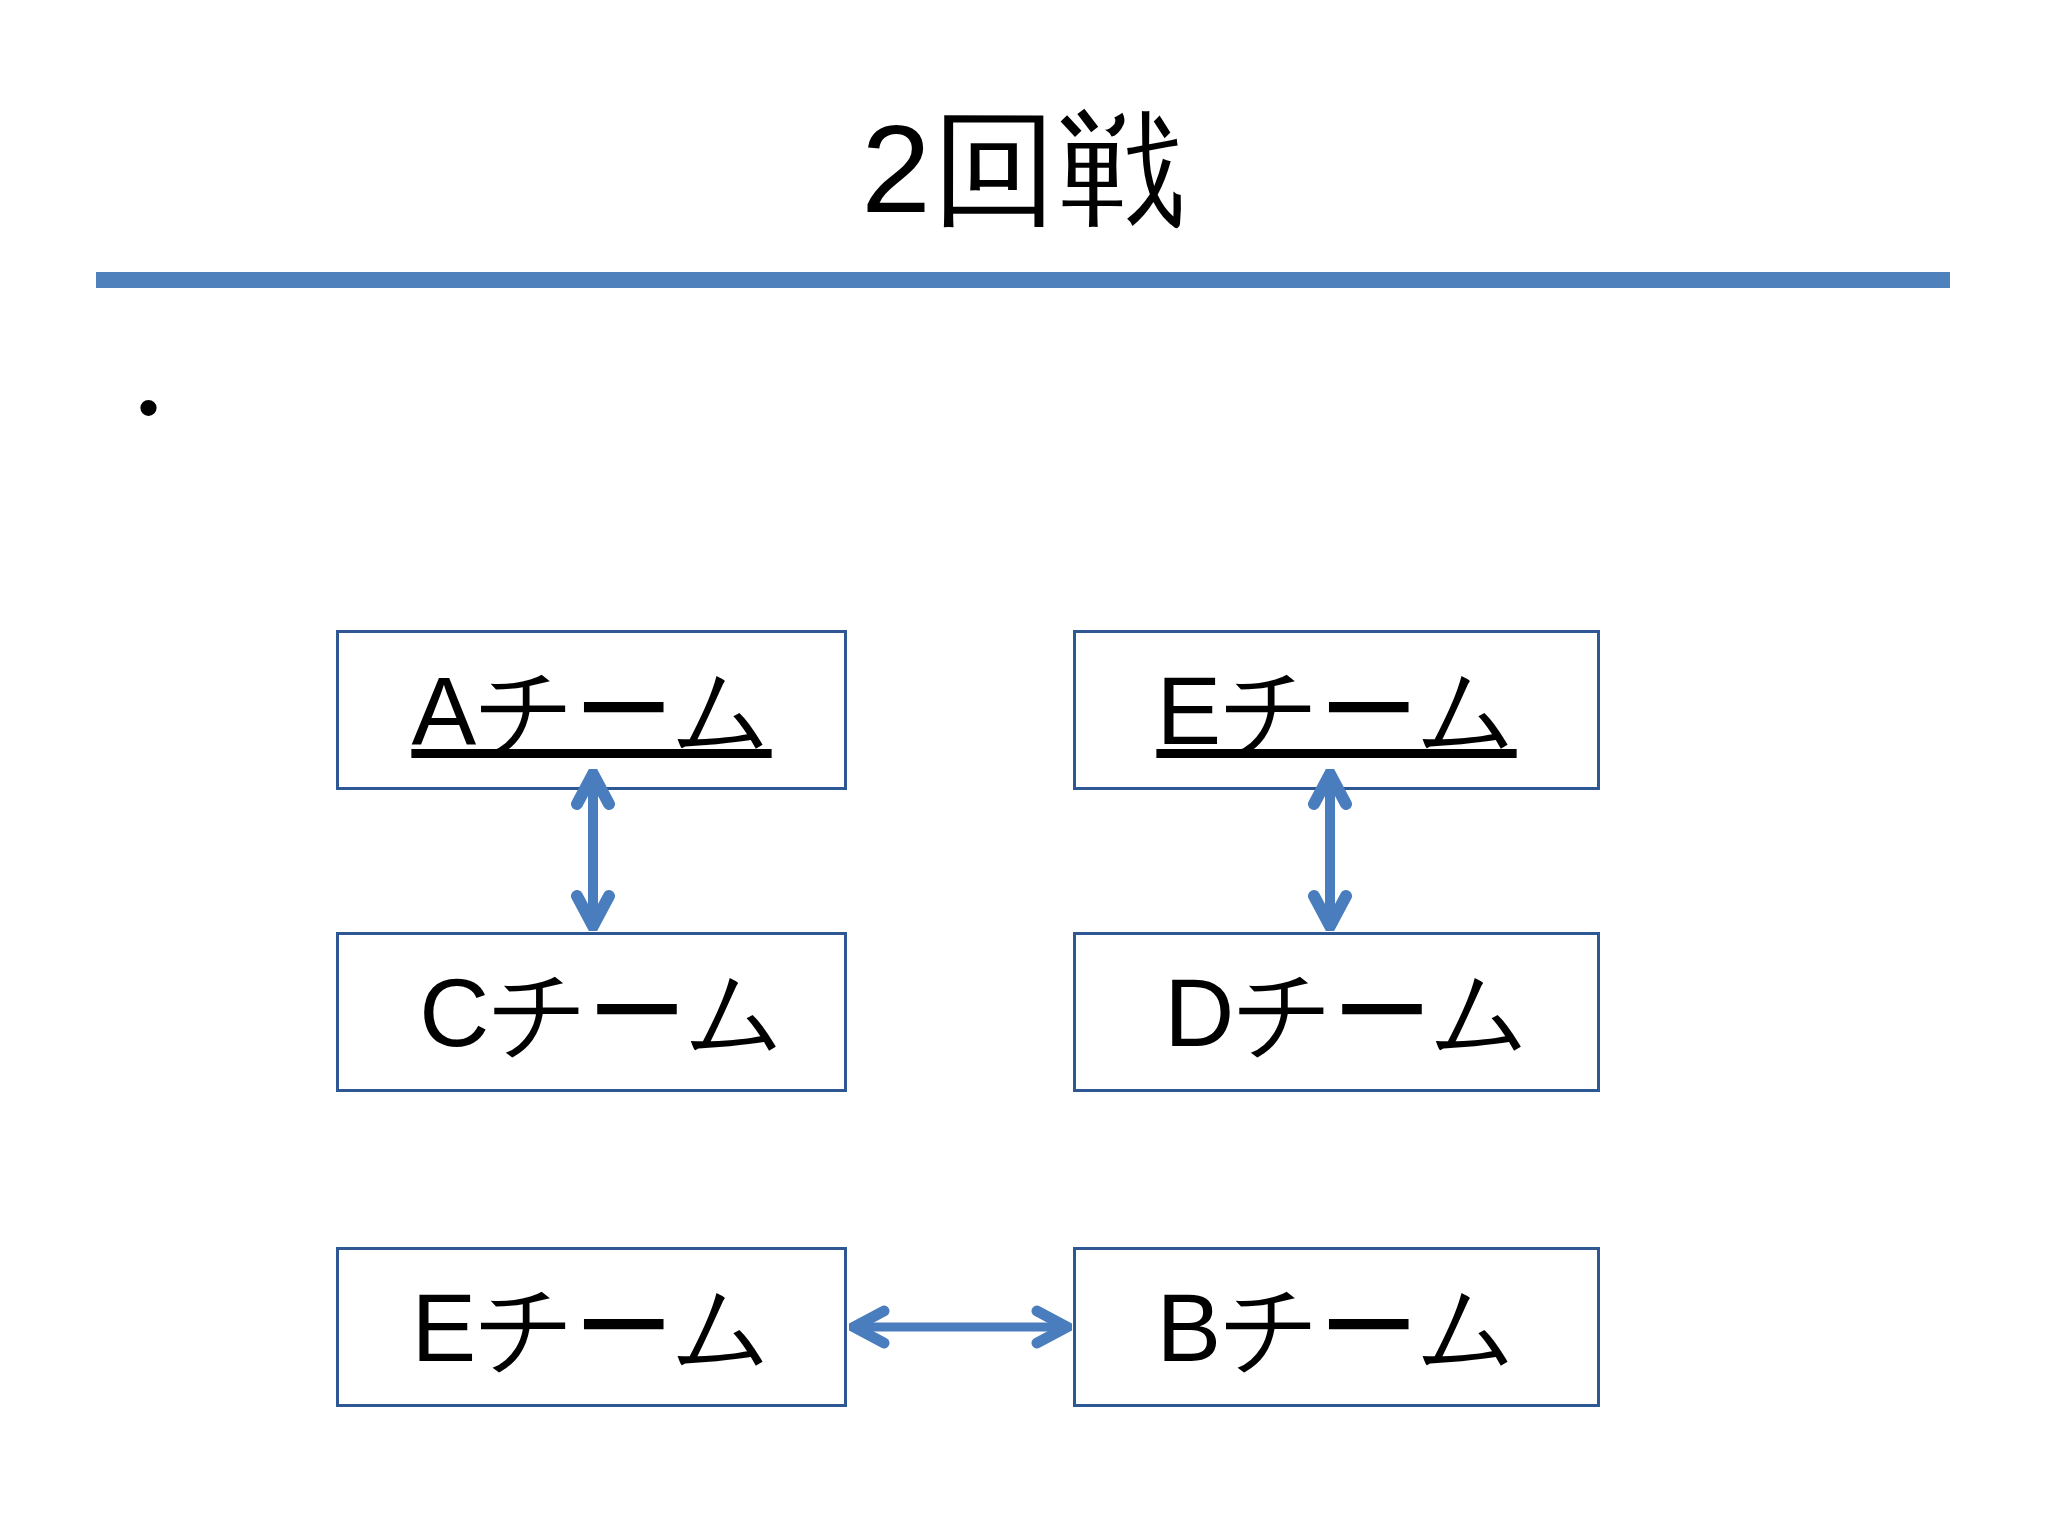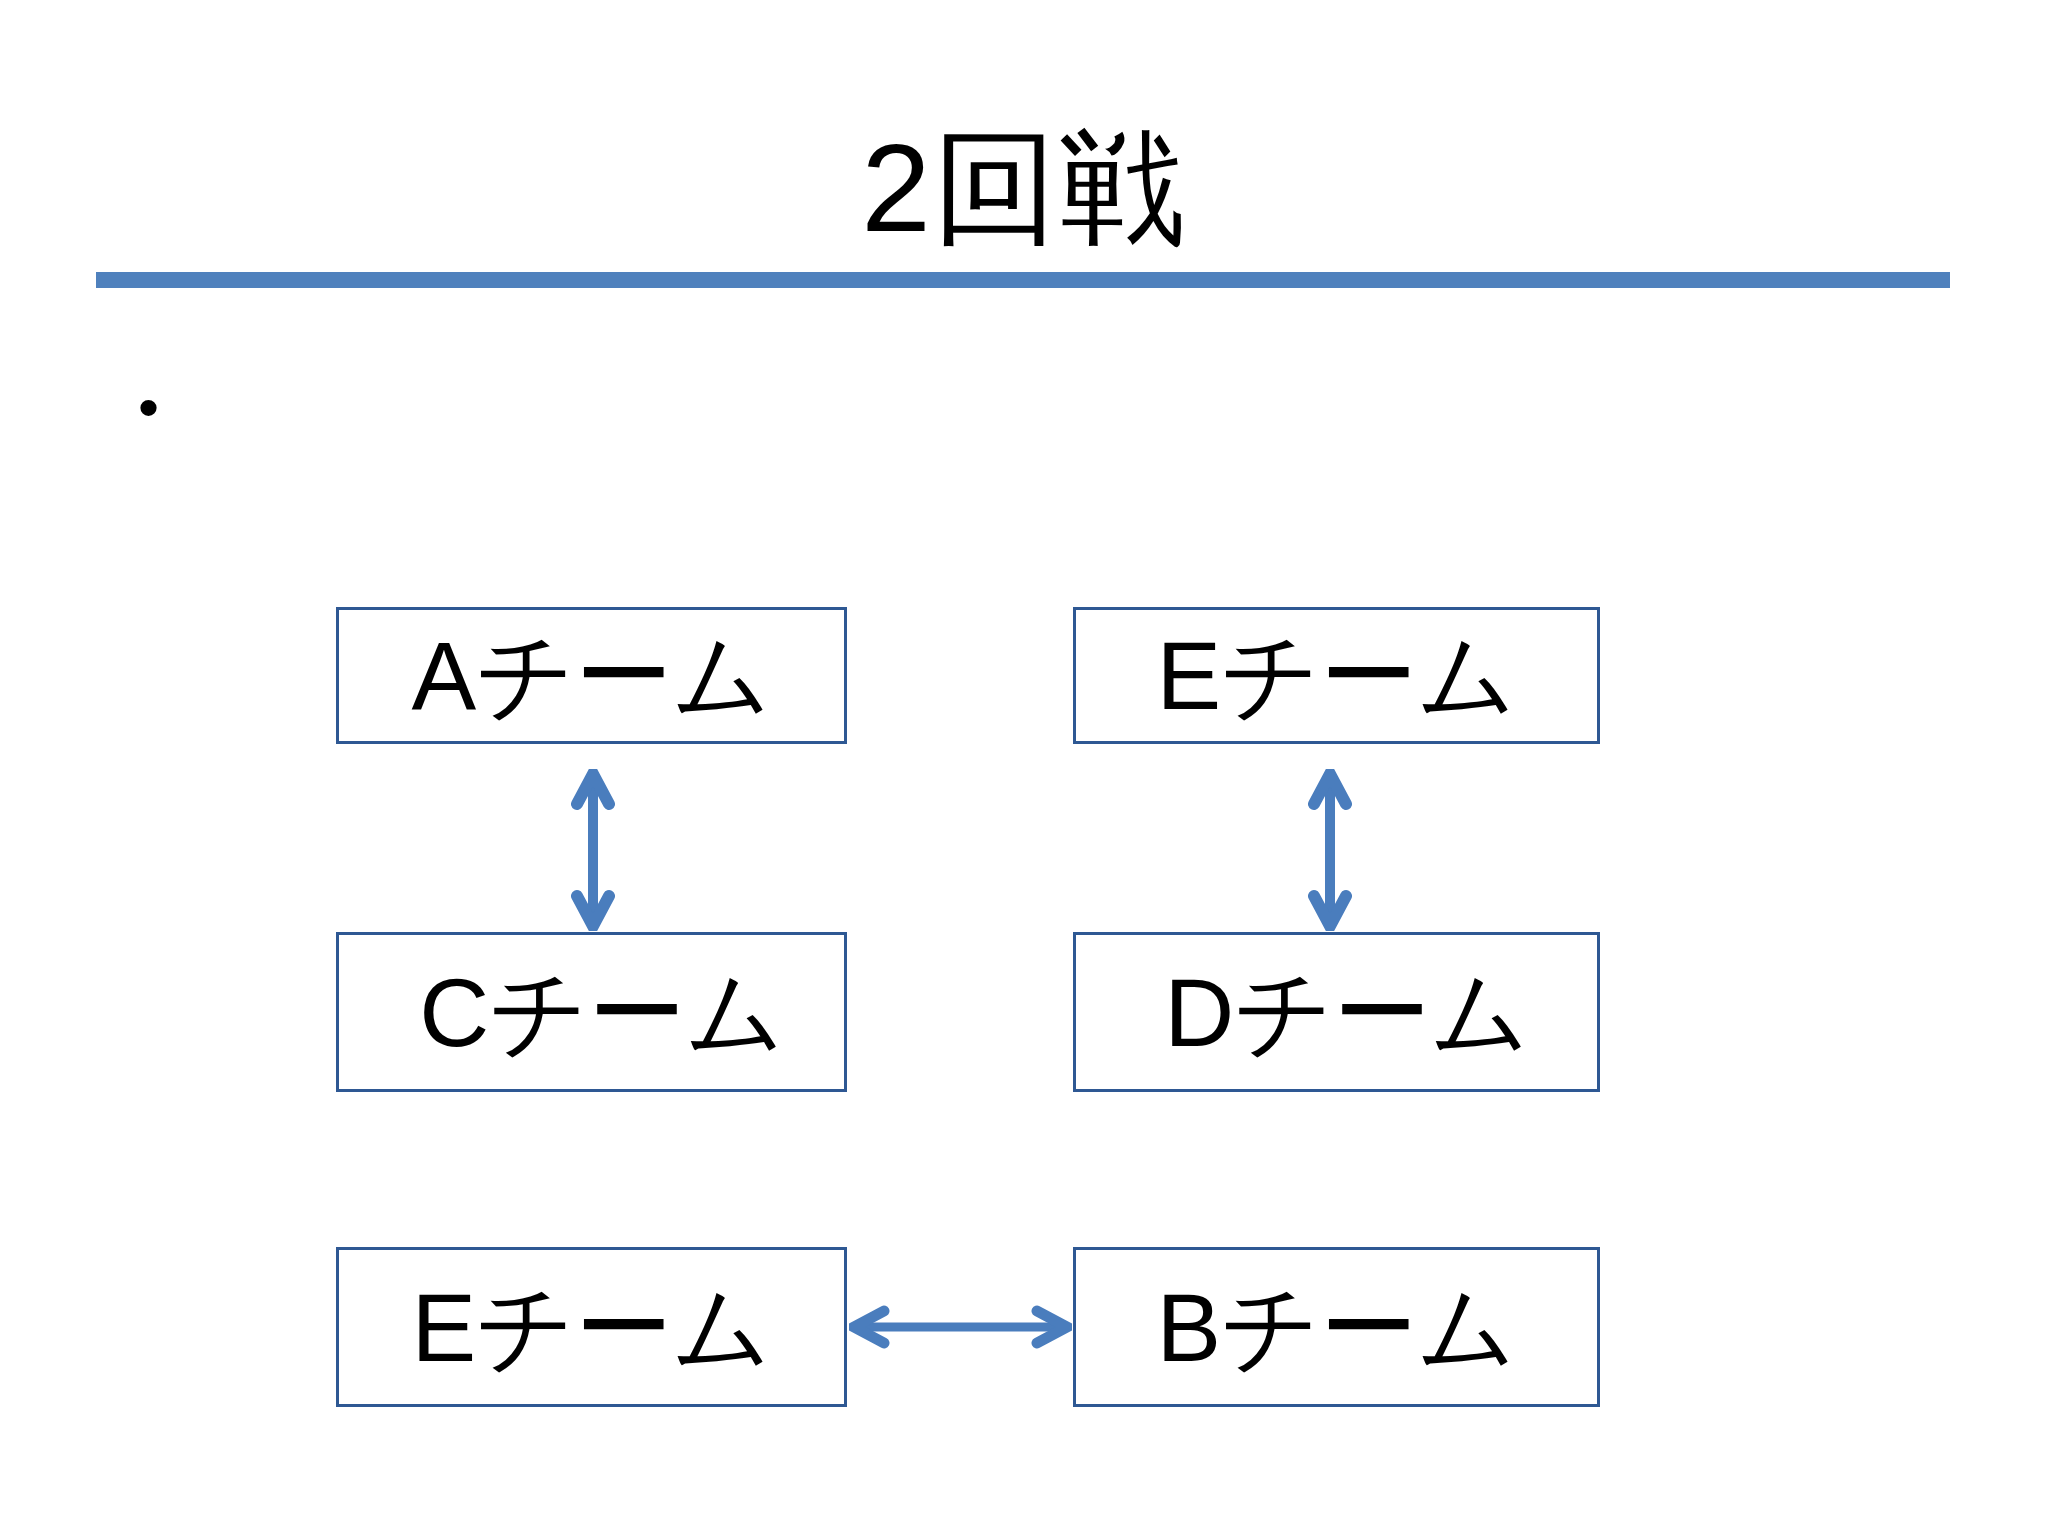--- a/index.html
+++ b/index.html
@@ -12,21 +12,21 @@
     position: relative;
     width: 2048px;
     height: 1536px;
     background: var(--background, #ffffff);
     overflow: hidden;
     color: #000;
   }
   .slide-title {
     position: absolute;
     left: 0;
-    top: 116px;
+    top: 97px;
     width: 2048px;
     text-align: center;
     font-size: 125px;
     line-height: 1.15;
     color: var(--text, #000000);
     letter-spacing: 2px;
     white-space: nowrap;
   }
   .title-rule {
     position: absolute;
@@ -60,21 +60,21 @@
     display: flex;
     align-items: center;
     justify-content: center;
     font-size: 97px;
     line-height: 1;
     color: var(--text, #000000);
     white-space: nowrap;
   }
   .col-left  { left: 336px;  width: 511px; }
   .col-right { left: 1073px; width: 527px; }
-  .row-1 { top: 607px;  height: 137px; }
+  .row-1 { top: 630px;  height: 160px; text-decoration: underline; }
   .row-2 { top: 932px;  height: 160px; padding-left: 21px; }
   .row-3 { top: 1247px; height: 160px; text-align: center; }
   .arrow {
     position: absolute;
     color: var(--arrow, #4F81BD);
   }
   .arrow svg { display: block; width: 100%; height: 100%; }
   #arrow-a-c { left: 571px; top: 769px; width: 44px;  height: 162px; }
   #arrow-b-d { left: 1308px; top: 769px; width: 44px; height: 162px; }
   #arrow-e-f { left: 849px; top: 1305px; width: 223px; height: 44px; }

